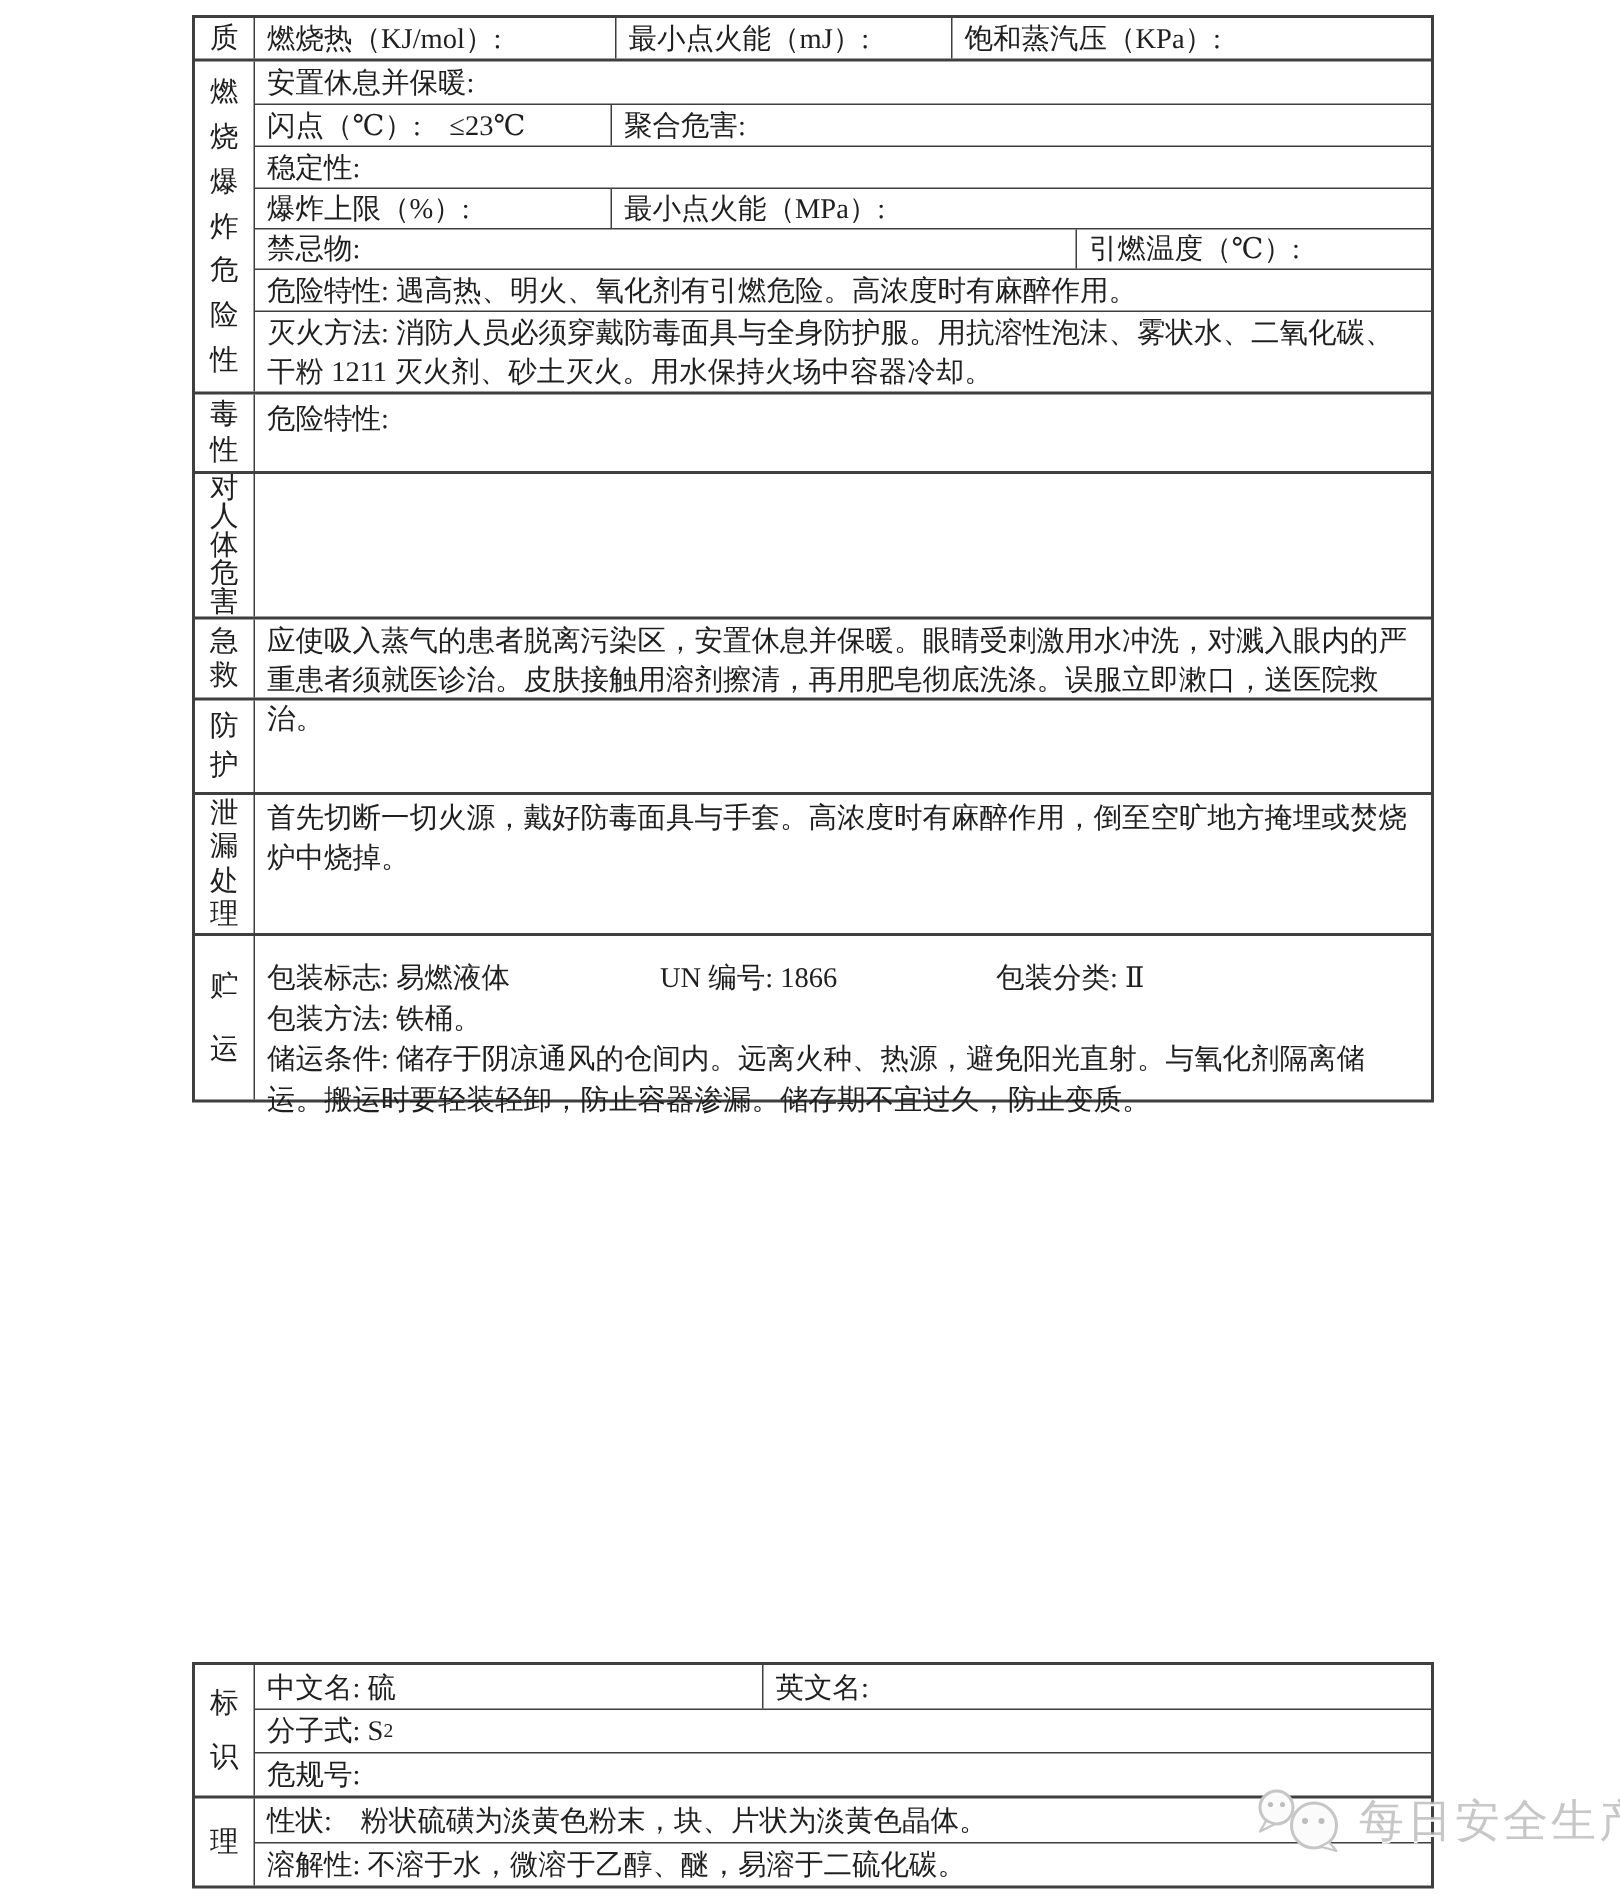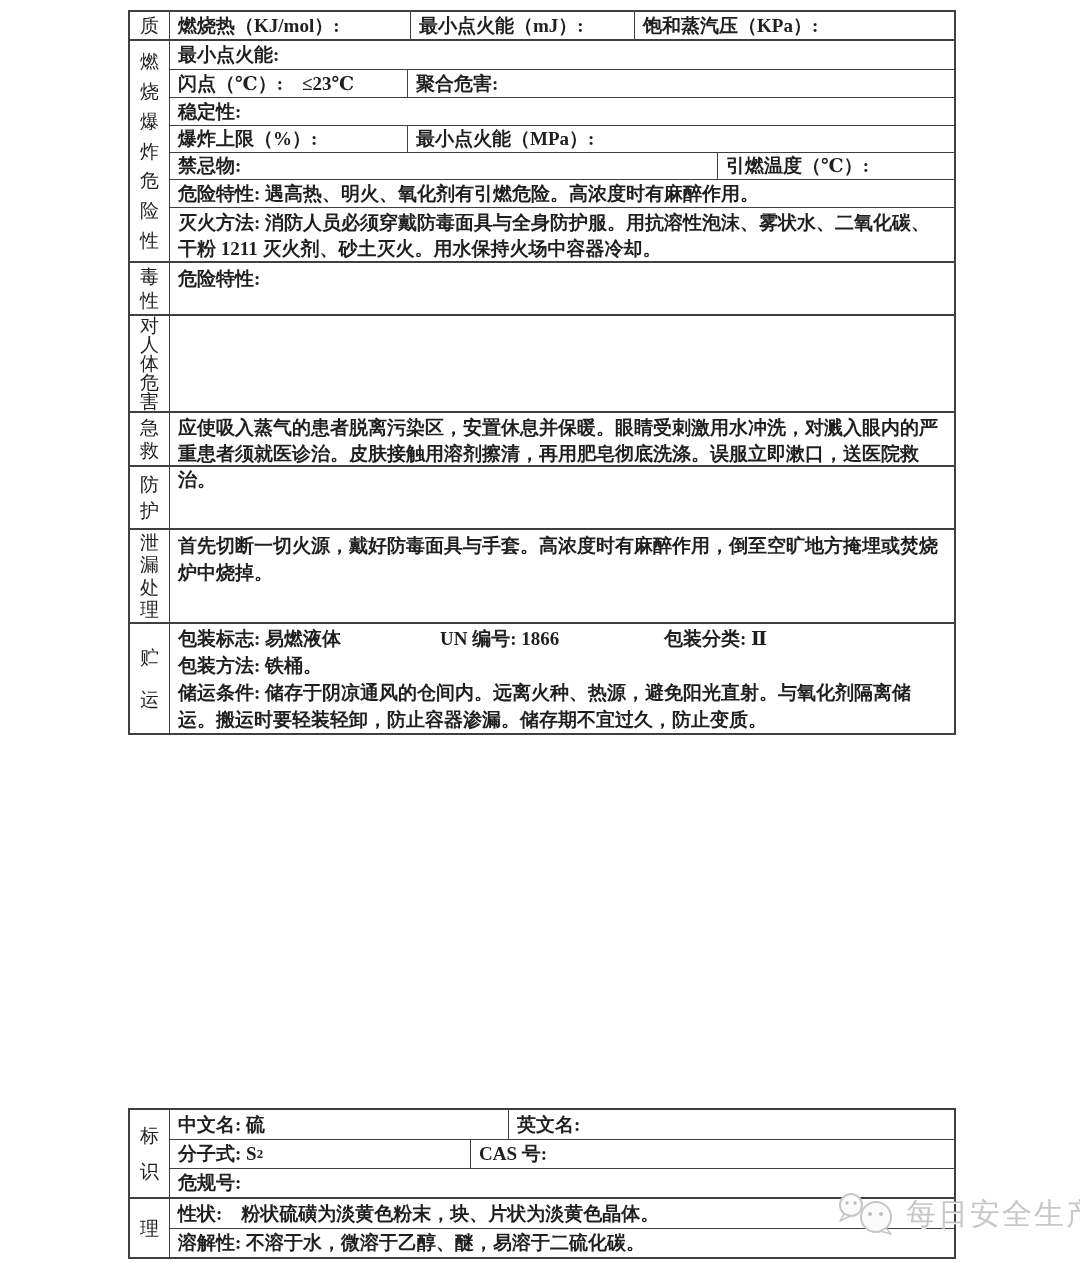--- a/index.html
+++ b/index.html
@@ -19,21 +19,21 @@
   
   .doc-table{position:absolute;border:2px solid var(--border);display:flex;flex-direction:column;background:#fff;}
   .sec{display:flex;border-top:2px solid var(--border);}
   .doc-table > .sec:first-child{border-top:none;}
   .lab{
     width:40px;flex:none;border-right:1px solid var(--border);
     display:flex;flex-direction:column;justify-content:space-evenly;align-items:center;
     text-align:center;line-height:1;overflow:hidden;
   }
   .lab div{line-height:1;}
-  .content{flex:1;display:flex;flex-direction:column;min-width:0;font-weight:bold;}
+  .content{flex:1;display:flex;flex-direction:column;min-width:0;}
   .row{display:flex;border-top:1px solid var(--border);}
   .content .row:first-child{border-top:none;}
   .cell{
     border-left:1px solid var(--border);
     padding:0 8px;display:flex;align-items:center;
     overflow:hidden;white-space:nowrap;
   }
   .row .cell:first-child{border-left:none;}
   .grow{flex:1;min-width:0;}
   .blk{display:block;white-space:normal;line-height:26px;padding-top:2px;align-items:flex-start;}
@@ -93,21 +93,21 @@
           <div>燃</div>
           <div>烧</div>
           <div>爆</div>
           <div>炸</div>
           <div>危</div>
           <div>险</div>
           <div>性</div>
         </div>
       <div class="content">
         <div class="row" style="height:28px">
-          <div class="cell grow">最小点火能:</div>
+          <div class="cell grow">安置休息并保暖:</div>
         </div>
         <div class="row" style="height:28px">
           <div class="cell" style="width:237px">闪点（℃）:　≤23℃</div>
           <div class="cell grow">聚合危害:</div>
         </div>
         <div class="row" style="height:28px">
           <div class="cell grow">稳定性:</div>
         </div>
         <div class="row" style="height:27px">
           <div class="cell" style="width:237px">爆炸上限（%）:</div>
@@ -191,21 +191,21 @@
       </div>
     </div>
 
     <div class="sec" style="height:111px">
       <div class="lab">
           <div>贮</div>
           <div>运</div>
         </div>
       <div class="content">
         <div class="row grow">
-          <div class="cell grow blk" style="line-height:27px;padding-top:1px">
+          <div class="cell grow blk" style="line-height:27px;padding-top:15px">
             <div>
               <span class="seg1">包装标志: 易燃液体</span><span class="seg2">UN 编号: 1866</span><span>包装分类: Ⅱ</span>
             </div>
             <div>包装方法: 铁桶。</div>
             <div>储运条件: 储存于阴凉通风的仓间内。远离火种、热源，避免阳光直射。与氧化剂隔离储运。搬运时要轻装轻卸，防止容器渗漏。储存期不宜过久，防止变质。</div>
           </div>
         </div>
       </div>
     </div>
 
@@ -223,21 +223,20 @@
       <div class="content">
         <div class="row" style="height:29px">
           <div class="cell" style="width:338px">中文名: 硫</div>
           <div class="cell grow">英文名:</div>
         </div>
         <div class="row" style="height:29px">
           <div class="cell" style="width:300px">
             <span>分子式: S</span>
               <sub>2</sub>
           </div>
-          <div class="cell grow">CAS 号:</div>
         </div>
         <div class="row" style="height:29px">
           <div class="cell grow">危规号:</div>
         </div>
       </div>
     </div>
 
     <div class="sec">
       <div class="lab">
           <div>理</div>

